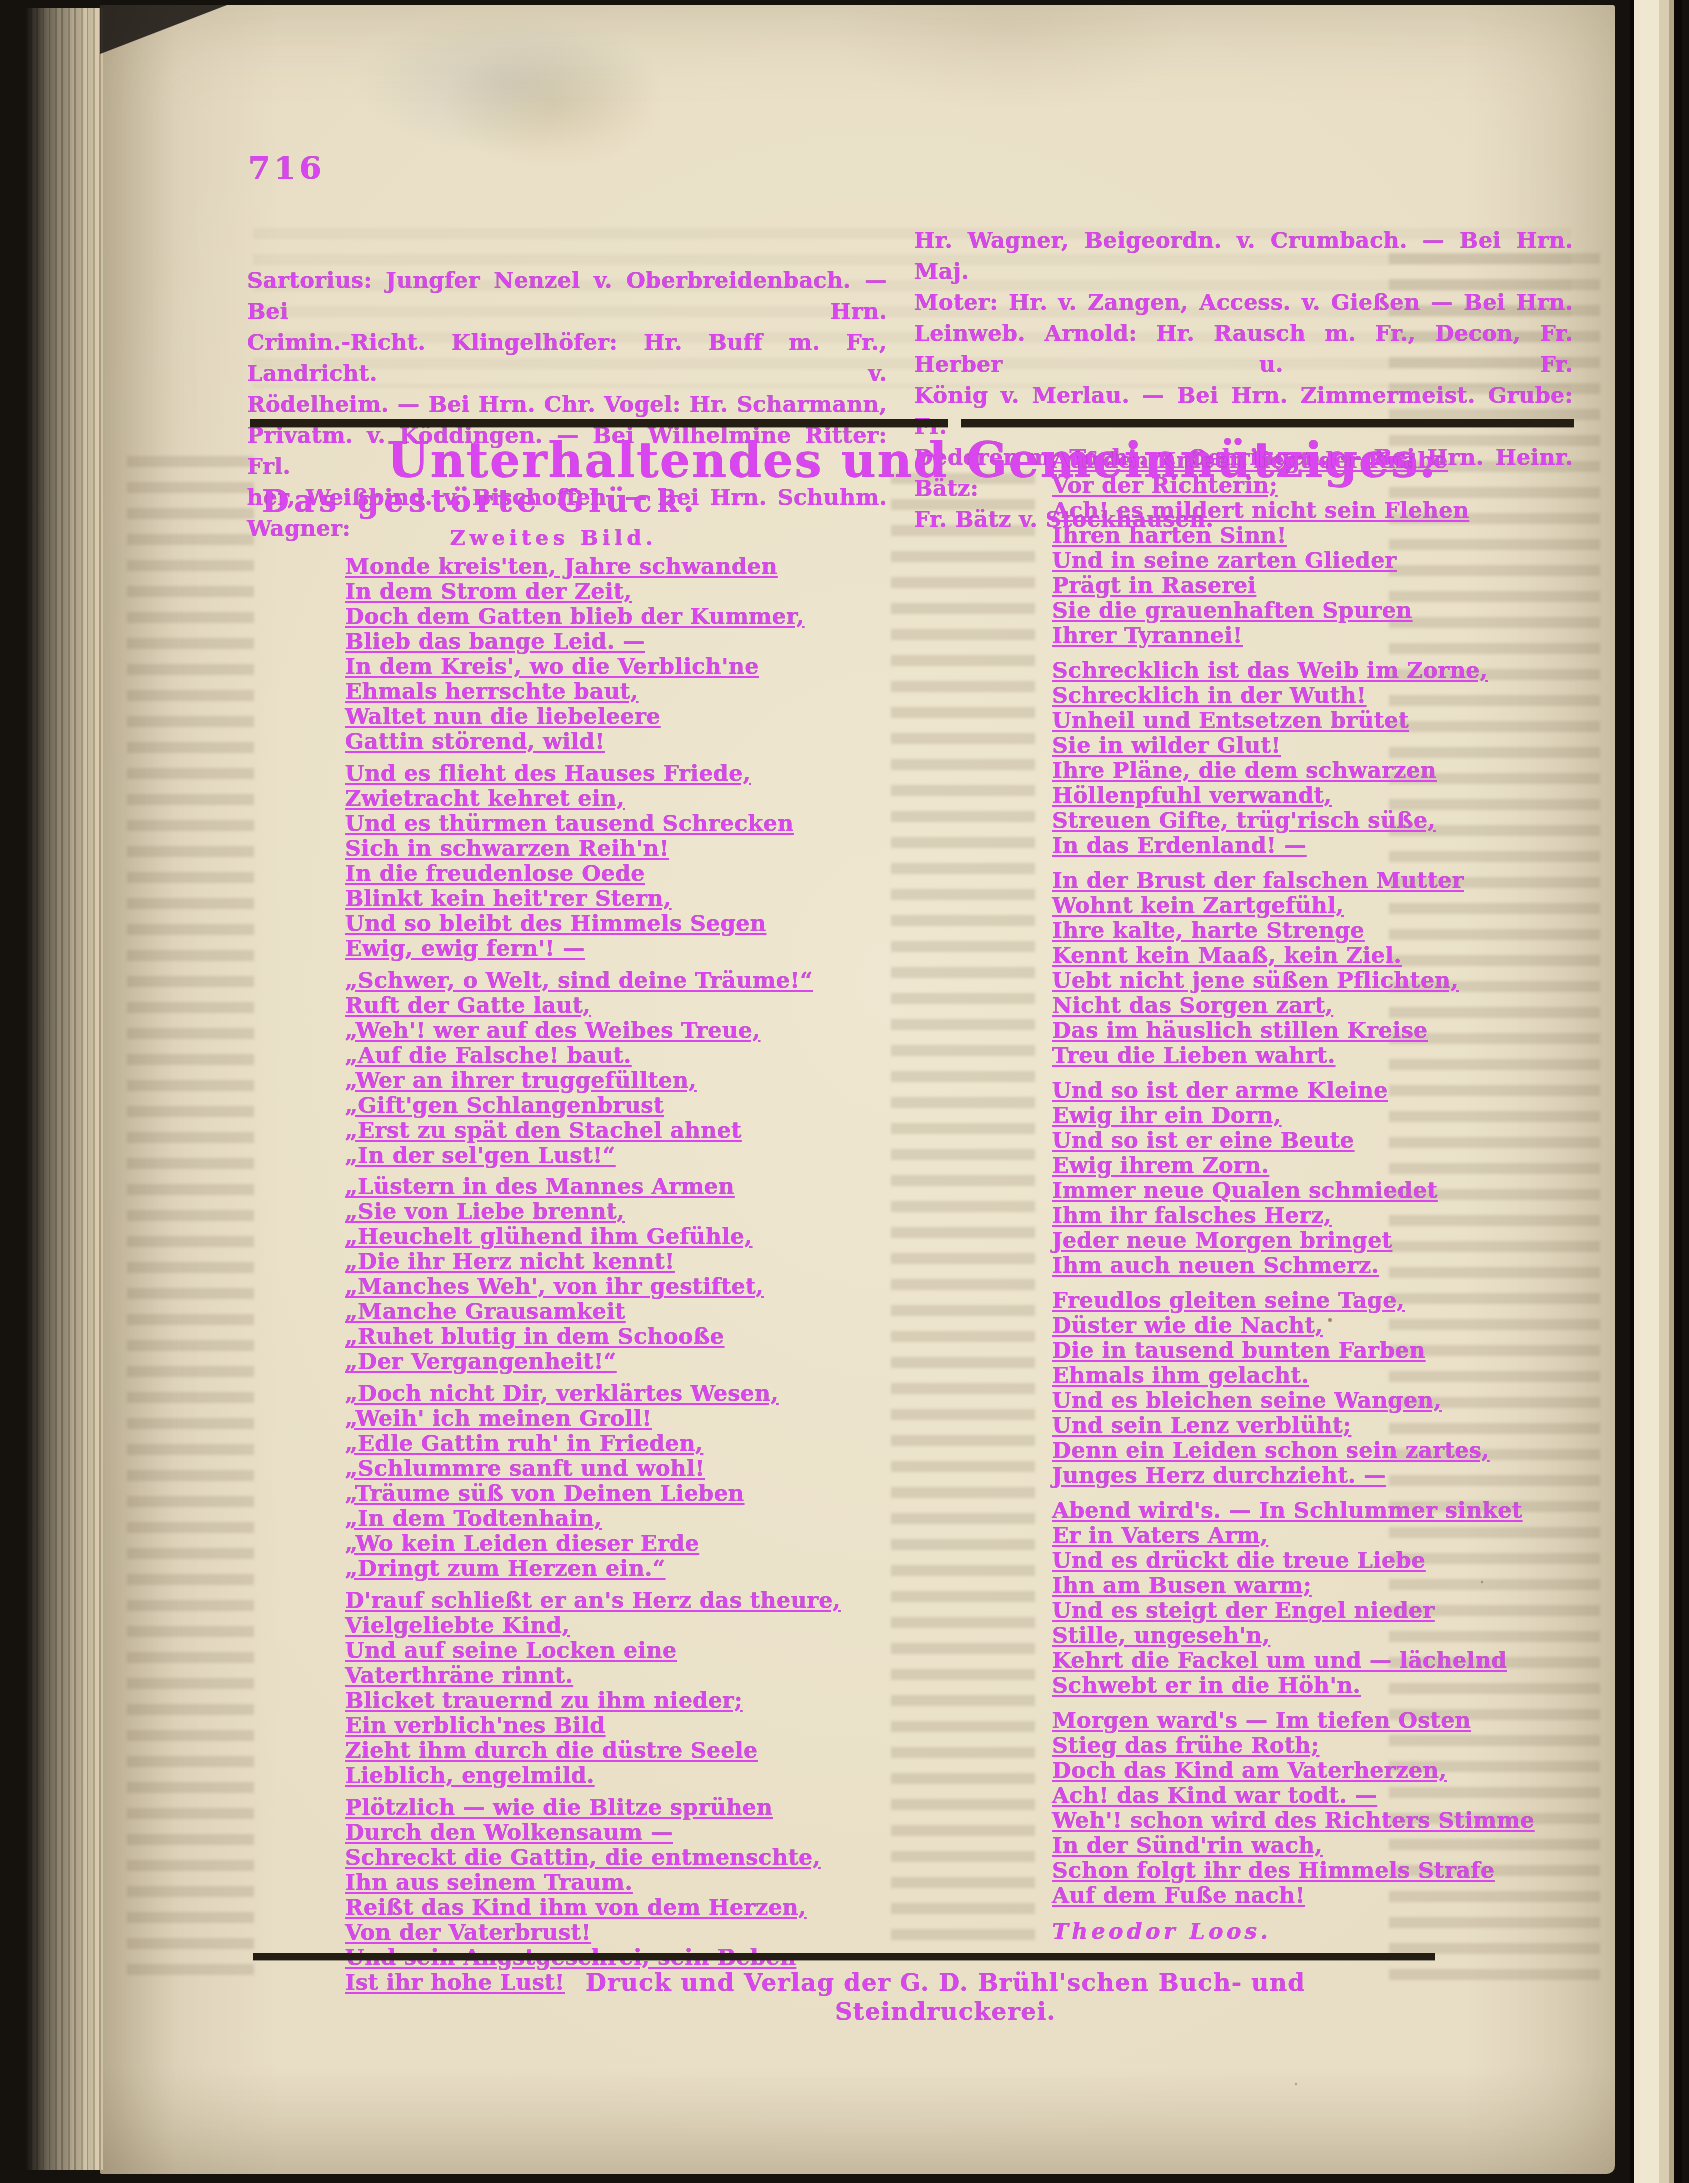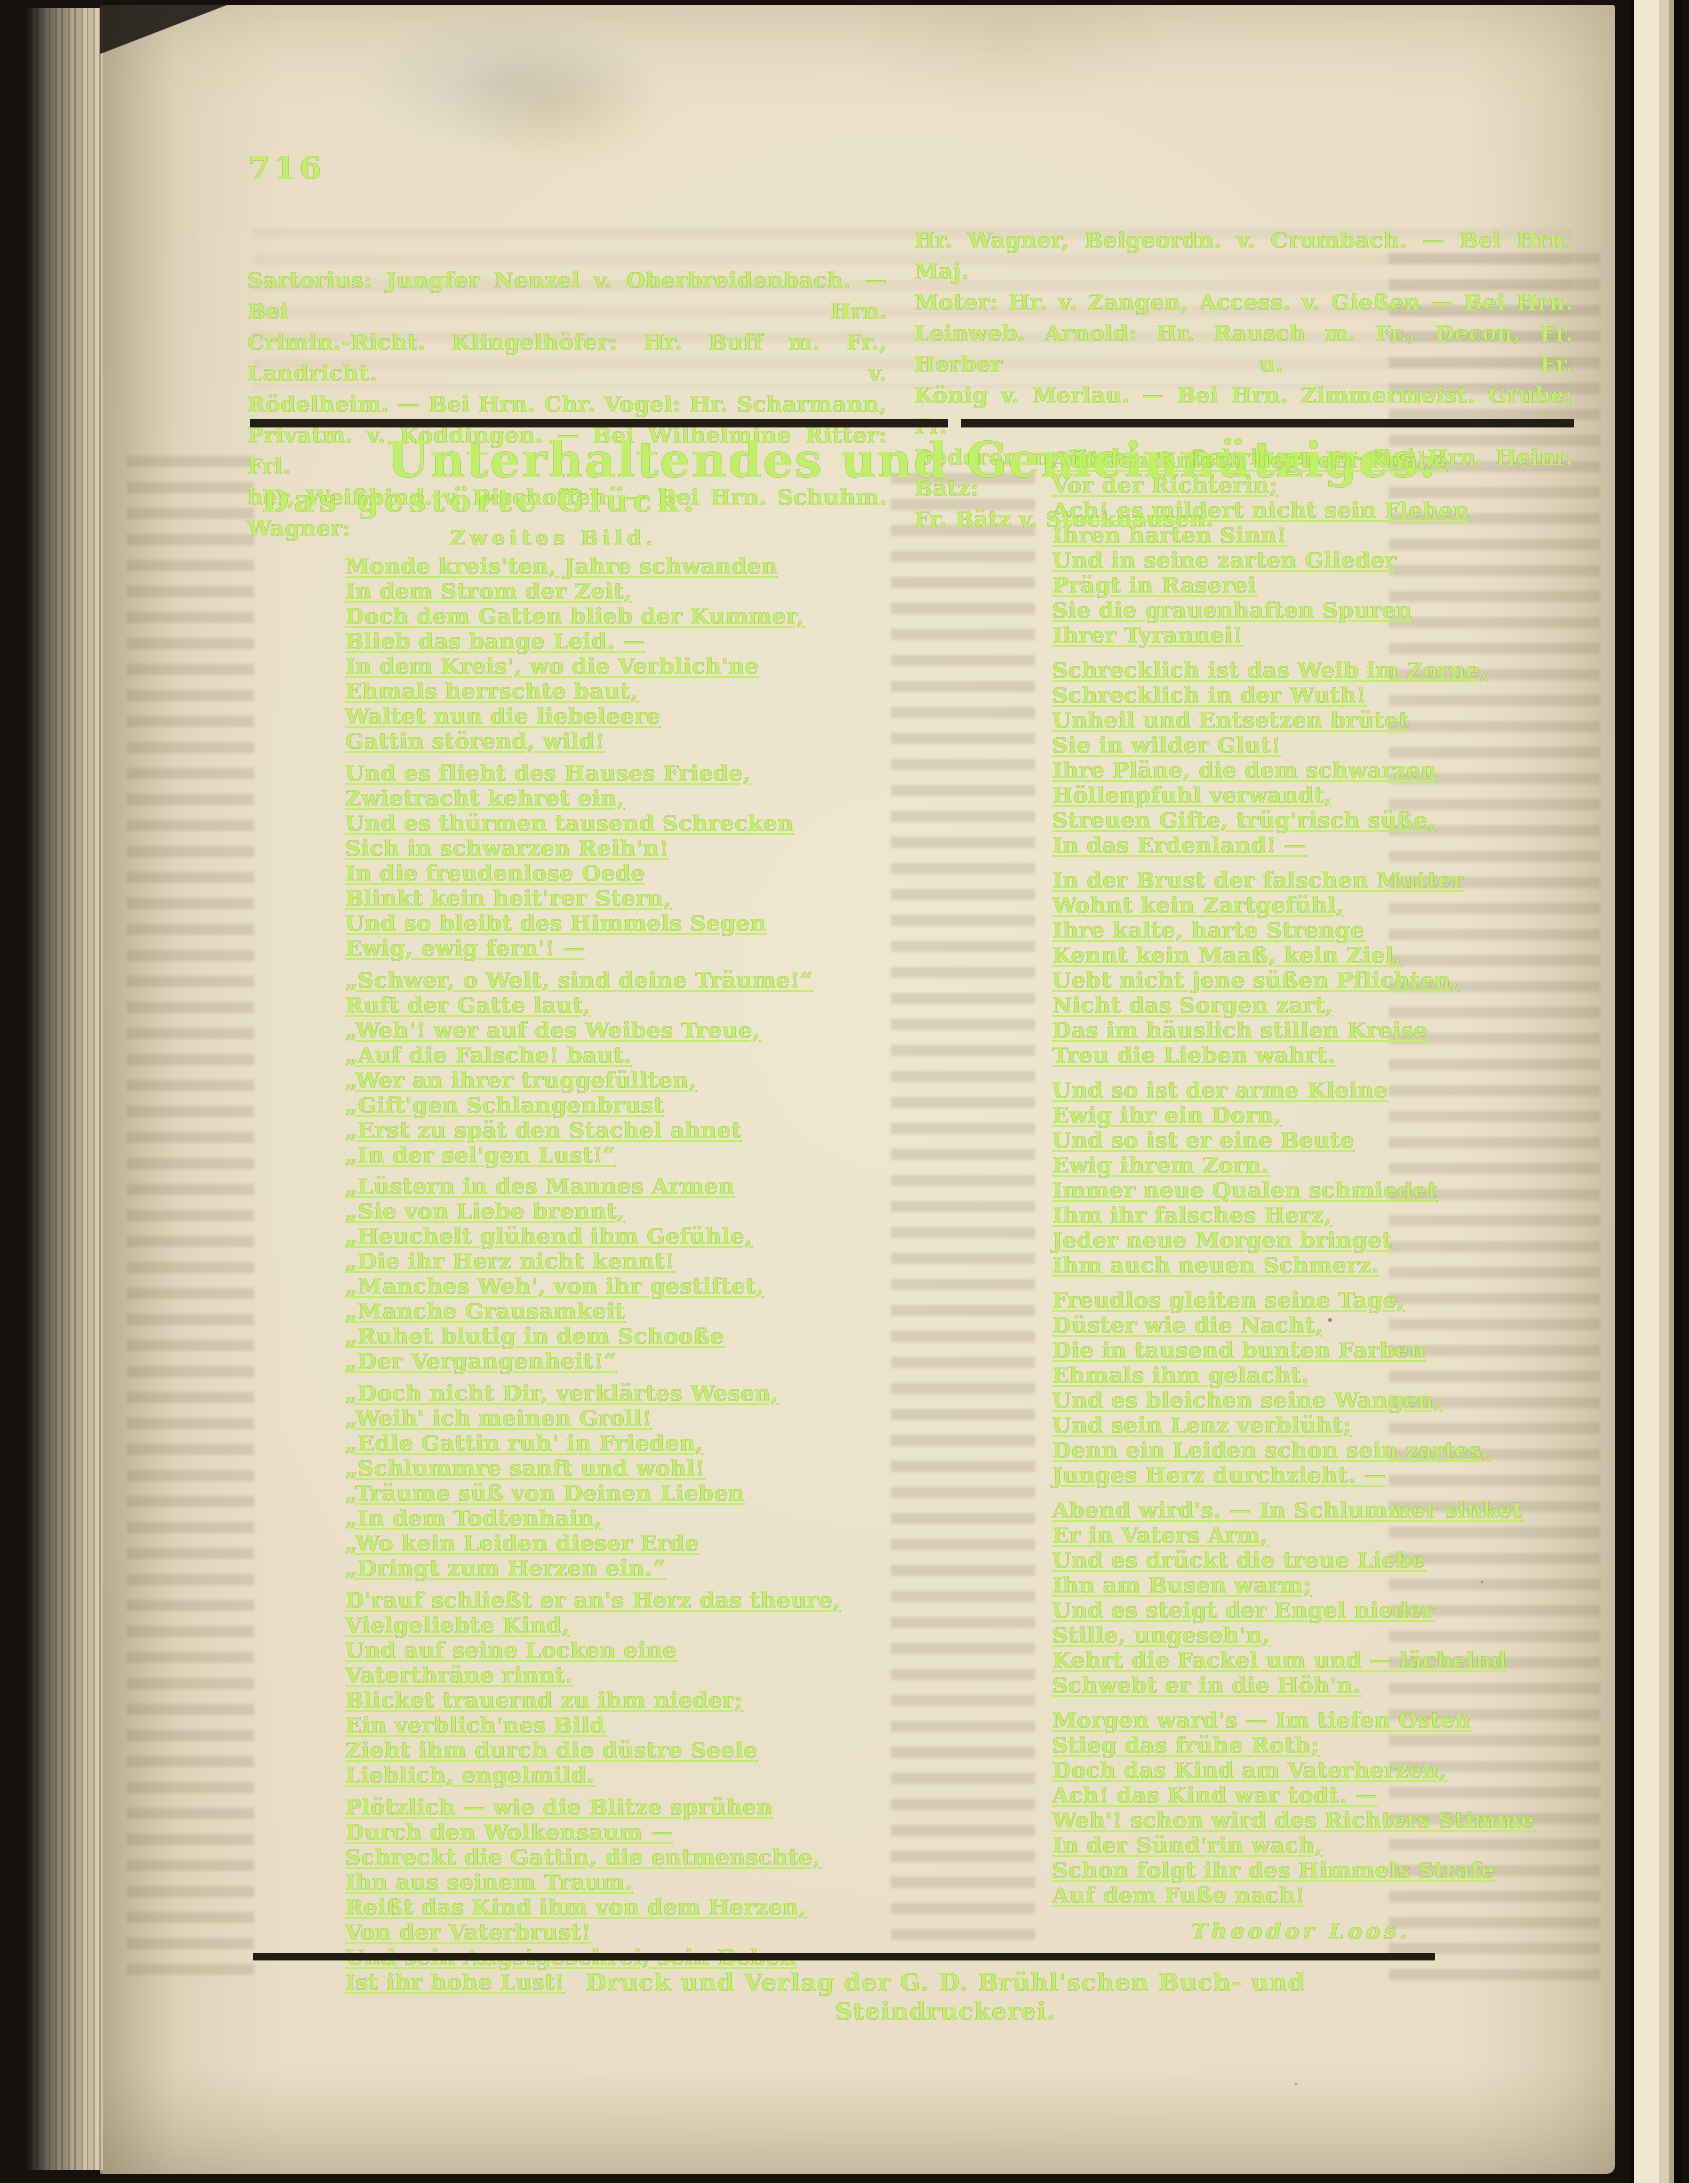--- a/index.html
+++ b/index.html
@@ -48,32 +48,32 @@
   }
   .speck{width:4.2px;height:4.2px;border-radius:50%;background:rgba(96,58,28,0.55);
     box-shadow: 152px 262px 0 -0.8px rgba(96,58,28,0.4), -34px 764px 0 -0.8px rgba(96,58,28,0.35),
       270px 1056px 0 -1.7px rgba(96,58,28,0.45), 76px 1440px 0 -0.8px rgba(140,60,30,0.5),
       215px 1791px 0 -1.7px rgba(96,58,28,0.4), 515px 1672px 0 -1.7px rgba(96,58,28,0.35),
       849px 848px 0 -0.8px rgba(150,70,30,0.55), 818px 1588px 0 -1.7px rgba(96,58,28,0.4),
       -21px 1976px 0 -0.8px rgba(96,58,28,0.45), 397px 51px 0 -1.7px rgba(96,58,28,0.35),
       726px 2023px 0 -0.8px rgba(70,50,30,0.5), 921px 355px 0 -1.7px rgba(96,58,28,0.3),
       591px 608px 0 -1.7px rgba(96,58,28,0.3), 173px 1225px 0 -1.7px rgba(96,58,28,0.35);}
   
-  .ink{color:#bef264;font-weight:700;text-shadow:0 0 0.6px rgba(46,38,26,0.65);}
+  .ink{color:#d946ef;font-weight:700;text-shadow:0 0 0.6px rgba(46,38,26,0.65);}
   .pagenum{font-size:32px;letter-spacing:3.4px;}
   .hcol .hline{font-size:22px;line-height:31px;text-align:justify;text-align-last:justify;letter-spacing:0.2px;}
   .hcol .hline.short{text-align-last:left;}
   .rule{background:#241d14;box-shadow:0 0.8px 0 rgba(36,29,20,0.5);}
   .section-title{font-size:48px;letter-spacing:1.3px;text-align:center;}
   .poem-title{font-size:31px;letter-spacing:5px;text-align:left;}
   .poem-subtitle{font-size:21px;letter-spacing:4.2px;text-align:center;}
   .stanza{white-space:pre-line;font-size:22px;line-height:25px;letter-spacing:0.2px;text-decoration:underline;}
   .colL .stanza{margin-bottom:6.8px;}
   .colR .stanza{margin-bottom:10px;}
-  .author{font-size:22px;letter-spacing:3.4px;text-align:center;font-style:italic;}
+  .author{font-size:22px;letter-spacing:3.4px;text-align:left;font-style:italic;}
   .footer-line{font-size:24px;letter-spacing:0.8px;text-align:center;}
 </style>
 </head>
 <body>
 
 <div class="abs page"></div>
 <div class="abs gutter"></div>
 <div class="abs corner-curl"></div>
 <div class="abs facing-edge"></div>
 

